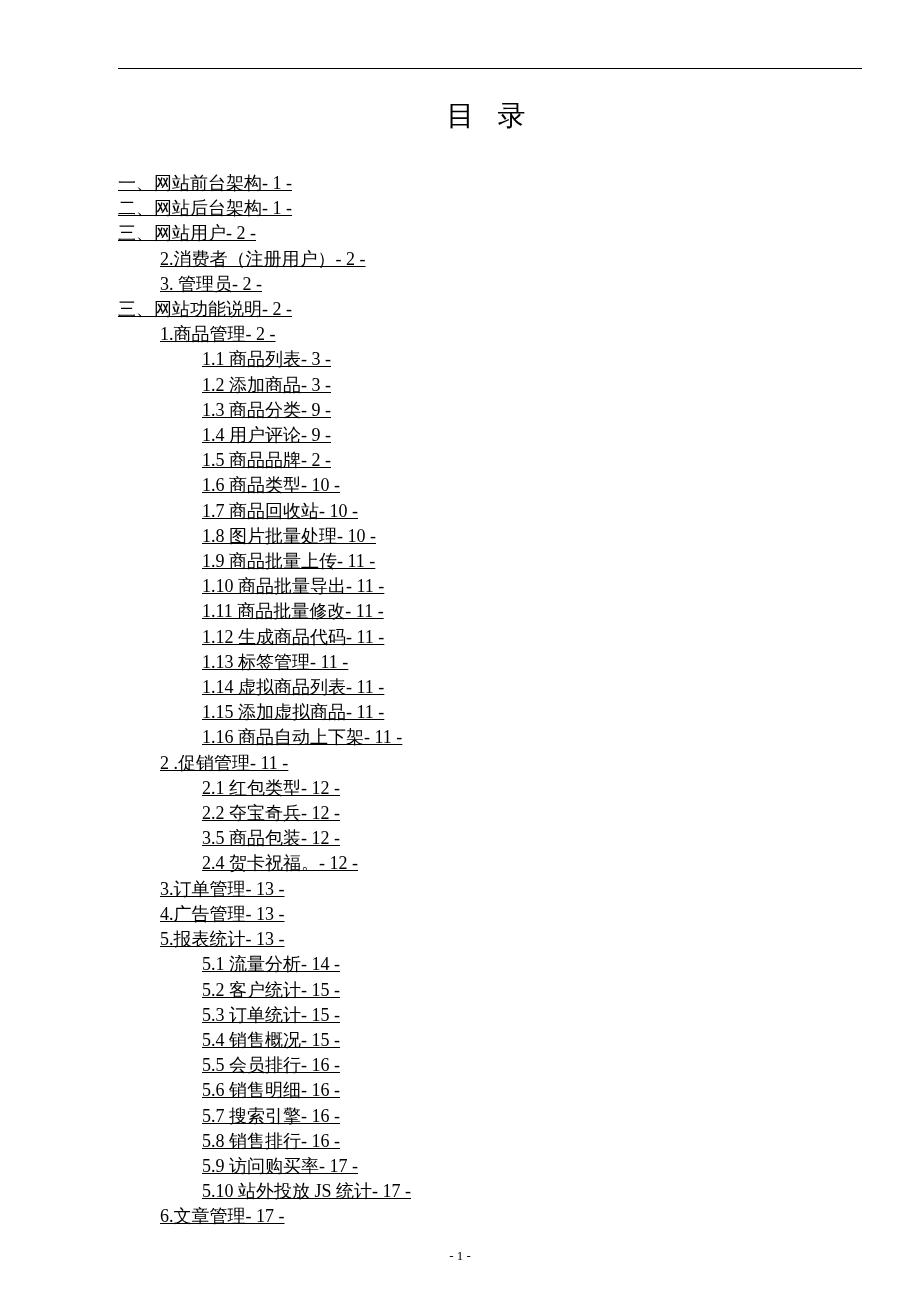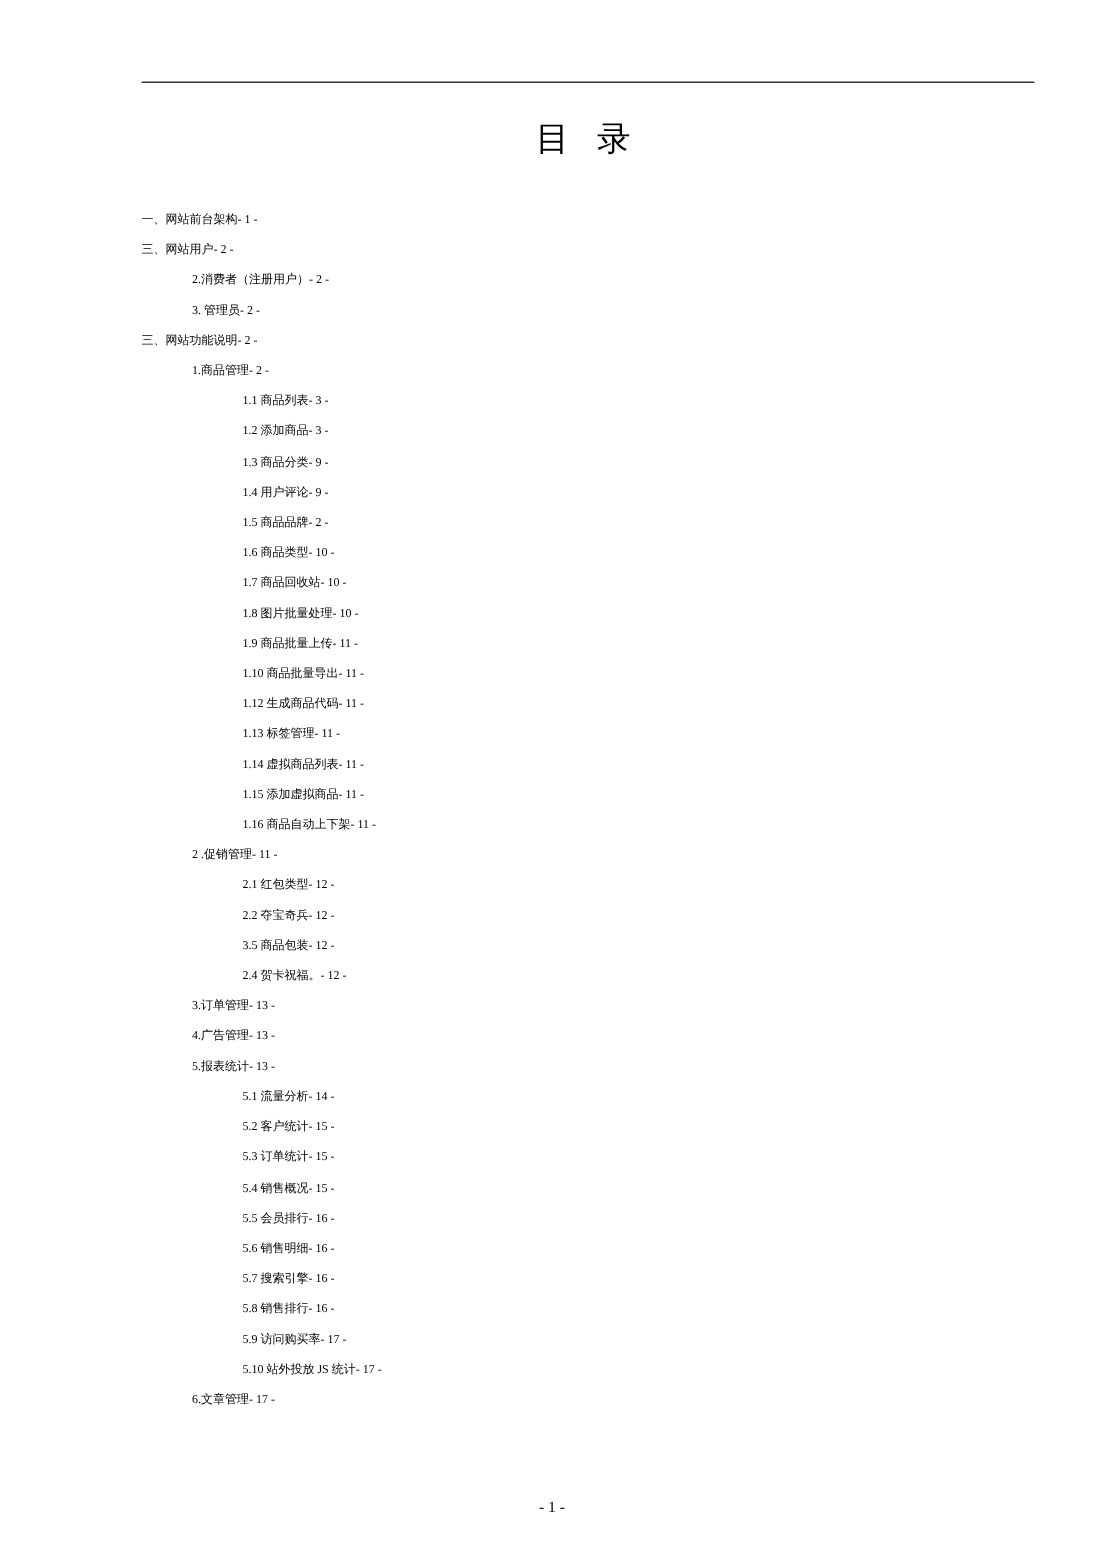--- a/index.html
+++ b/index.html
@@ -24,22 +24,23 @@
     }
     .title {
       text-align: center;
       font-size: 28px;
       font-weight: normal;
       letter-spacing: 8px;
       margin-bottom: 36px;
       font-family: "SimSun", "宋体", serif;
     }
     .toc {
-      font-size: 10px;
+      font-size: 18px;
       line-height: 25.2px;
+      text-decoration: underline;
     }
     .toc-entry {
       white-space: nowrap;
     }
     .lvl0 { padding-left: 0; }
     .lvl1 { padding-left: 42px; }
     .lvl2 { padding-left: 84px; }
     .page-number {
       position: absolute;
       bottom: 38px;
@@ -51,35 +52,37 @@
     }
   </style>
 </head>
 <body>
 
 <div class="page-container">
   <div class="top-rule"></div>
   <h1 class="title">目 录</h1>
   <div class="toc" id="toc-list">
       <div class="toc-entry lvl0">一、网站前台架构- 1 -</div>
+      <div class="toc-entry lvl0">二、网站后台架构- 1 -</div>
       <div class="toc-entry lvl0">三、网站用户- 2 -</div>
       <div class="toc-entry lvl1">2.消费者（注册用户）- 2 -</div>
       <div class="toc-entry lvl1">3. 管理员- 2 -</div>
       <div class="toc-entry lvl0">三、网站功能说明- 2 -</div>
       <div class="toc-entry lvl1">1.商品管理- 2 -</div>
       <div class="toc-entry lvl2">1.1 商品列表- 3 -</div>
       <div class="toc-entry lvl2">1.2 添加商品- 3 -</div>
       <div class="toc-entry lvl2">1.3 商品分类- 9 -</div>
       <div class="toc-entry lvl2">1.4 用户评论- 9 -</div>
       <div class="toc-entry lvl2">1.5 商品品牌- 2 -</div>
       <div class="toc-entry lvl2">1.6 商品类型- 10 -</div>
       <div class="toc-entry lvl2">1.7 商品回收站- 10 -</div>
       <div class="toc-entry lvl2">1.8 图片批量处理- 10 -</div>
       <div class="toc-entry lvl2">1.9 商品批量上传- 11 -</div>
       <div class="toc-entry lvl2">1.10 商品批量导出- 11 -</div>
+      <div class="toc-entry lvl2">1.11 商品批量修改- 11 -</div>
       <div class="toc-entry lvl2">1.12 生成商品代码- 11 -</div>
       <div class="toc-entry lvl2">1.13 标签管理- 11 -</div>
       <div class="toc-entry lvl2">1.14 虚拟商品列表- 11 -</div>
       <div class="toc-entry lvl2">1.15 添加虚拟商品- 11 -</div>
       <div class="toc-entry lvl2">1.16 商品自动上下架- 11 -</div>
       <div class="toc-entry lvl1">2 .促销管理- 11 -</div>
       <div class="toc-entry lvl2">2.1 红包类型- 12 -</div>
       <div class="toc-entry lvl2">2.2 夺宝奇兵- 12 -</div>
       <div class="toc-entry lvl2">3.5 商品包装- 12 -</div>
       <div class="toc-entry lvl2">2.4 贺卡祝福。- 12 -</div>

